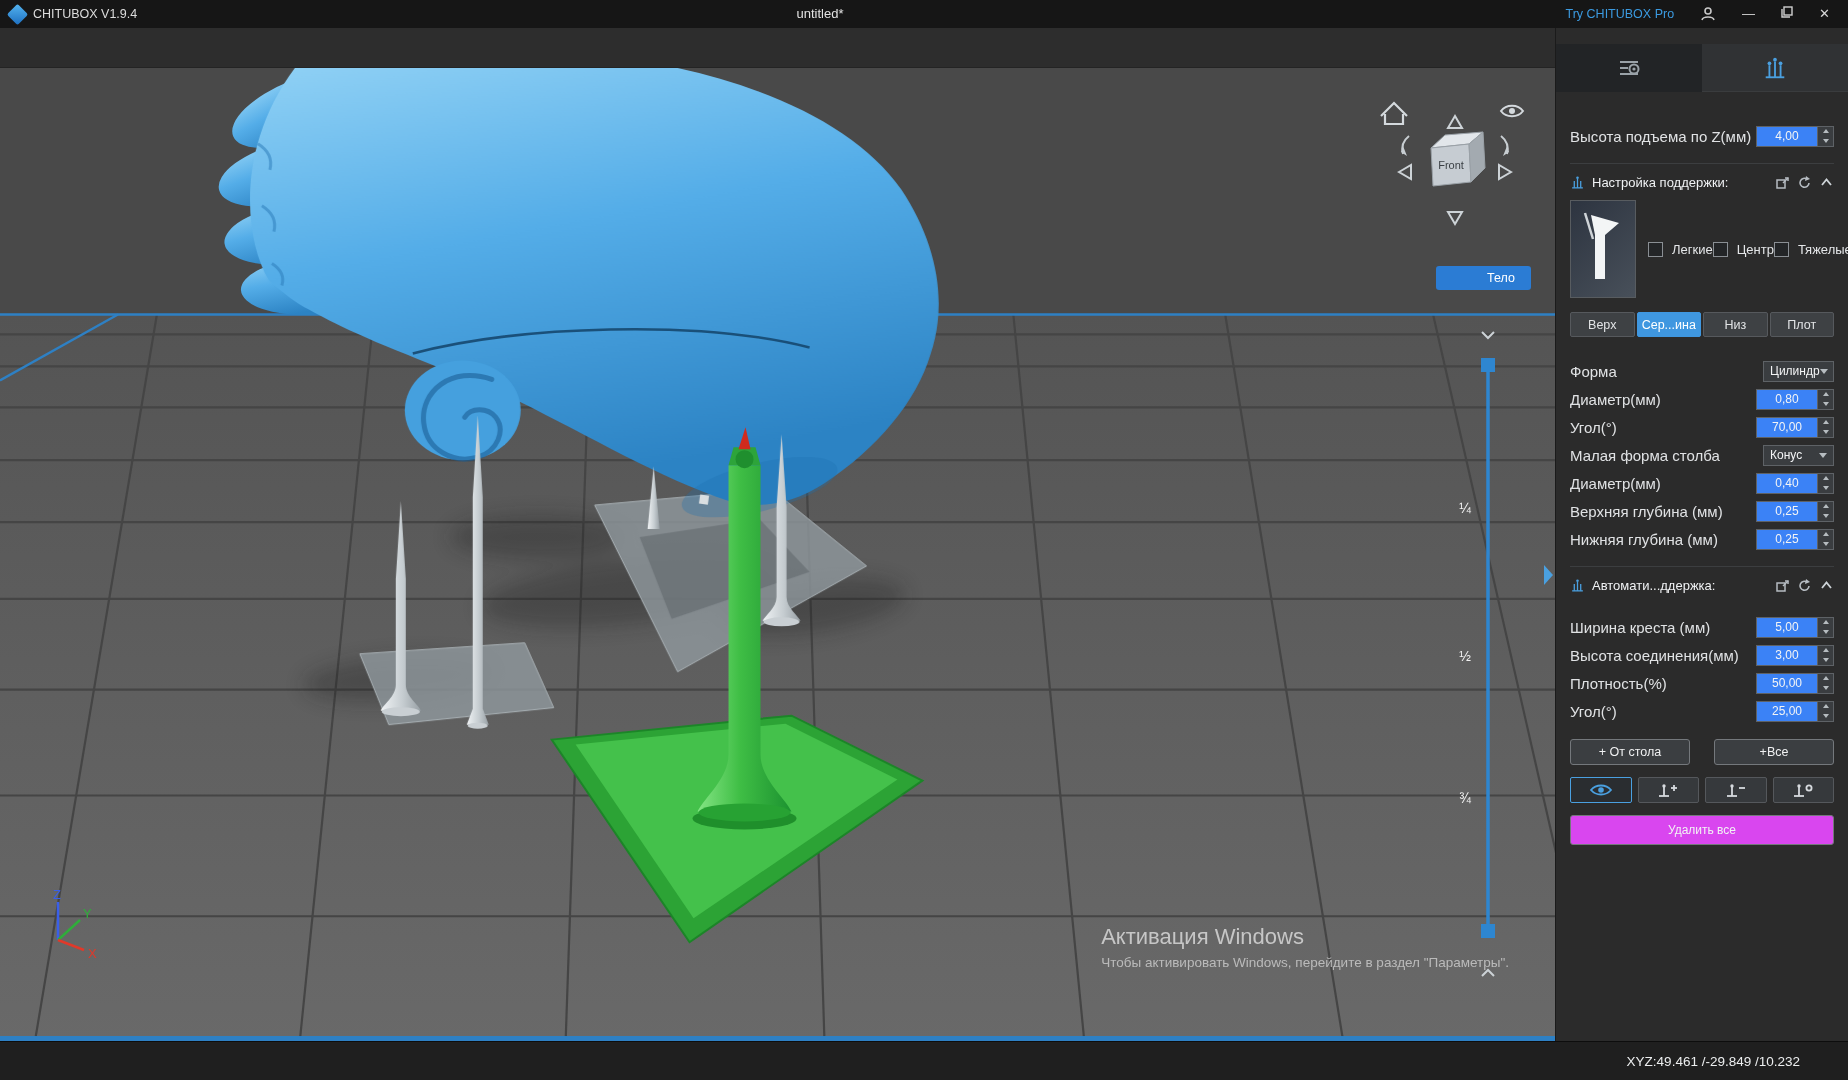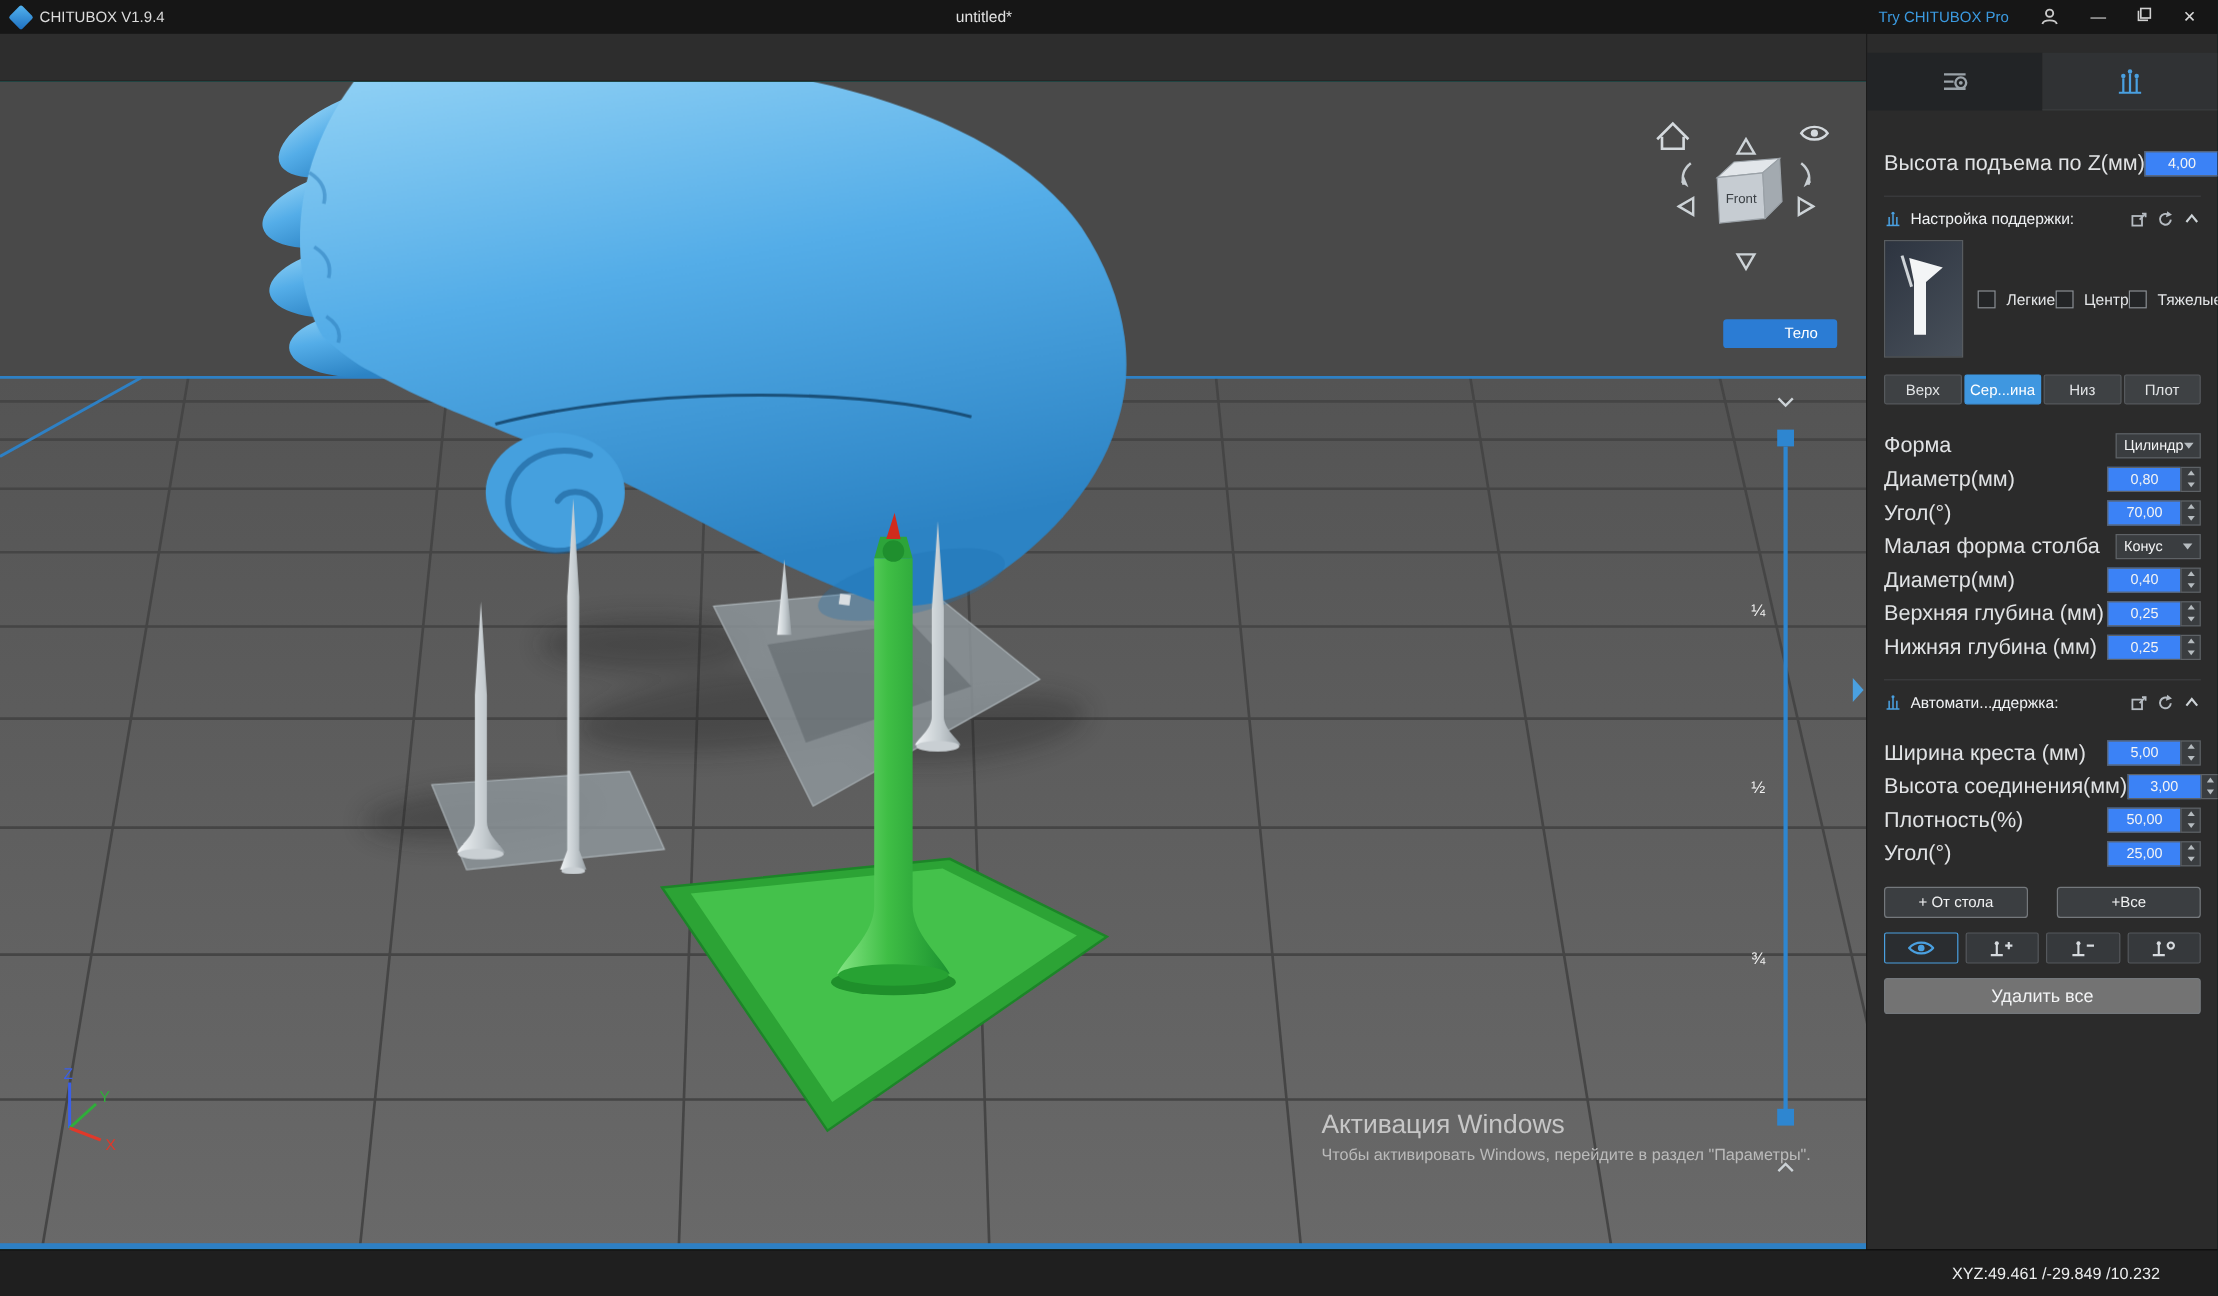--- a/index.html
+++ b/index.html
@@ -36,21 +36,21 @@
   .wm2{font-size:13.5px;color:#c2c2c2;margin-top:5px;}
 
   
   .panel{width:292px;background:#2b2b2b;border-left:1px solid #1b1b1b;display:flex;flex-direction:column;color:#e4e6e8;}
   .panel-tabs{display:flex;height:48px;margin-top:16px;flex:0 0 auto;}
   .panel-tab{flex:1;display:flex;align-items:center;justify-content:center;background:#222426;}
   .panel-tab.active{background:#303234;border-bottom:1px solid #3a3c3e;}
   .panel-body{padding:30px 14px 0 14px;flex:1;display:flex;flex-direction:column;min-height:0;}
 
   .field-row{display:flex;align-items:center;justify-content:space-between;height:28px;flex:0 0 auto;}
-  .f-label{font-size:18px;color:#e0e2e4;white-space:nowrap;}
+  .f-label{font-size:15px;color:#e0e2e4;white-space:nowrap;}
   .spinbox{display:flex;height:21px;}
   .spin-value{width:60px;background:#3b82f6;border:1px solid #5e6266;border-right:none;color:#f3f4f5;font-size:12px;display:flex;align-items:center;justify-content:center;}
   .spin-btns{width:15px;background:#3a3d40;border:1px solid #5e6266;display:flex;flex-direction:column;}
   .sb{flex:1;display:flex;align-items:center;justify-content:center;}
   .tri-up{width:0;height:0;border-left:3.5px solid transparent;border-right:3.5px solid transparent;border-bottom:4px solid #b6bcc0;}
   .tri-down{width:0;height:0;border-left:3.5px solid transparent;border-right:3.5px solid transparent;border-top:4px solid #b6bcc0;}
   .dropdown{width:71px;height:21px;background:#3a3d40;border:1px solid #5e6266;display:flex;align-items:center;justify-content:space-between;padding:0 6px;font-size:12px;color:#f3f4f5;box-sizing:border-box;}
   .caret{width:0;height:0;border-left:4px solid transparent;border-right:4px solid transparent;border-top:5px solid #b6bcc0;}
 
   .sec-header{display:flex;align-items:center;gap:7px;margin-top:13px;padding-top:11px;border-top:1px solid #3c3e40;flex:0 0 auto;}
@@ -68,21 +68,21 @@
   .seg{flex:1;height:23px;background:#3e4144;border:1px solid #56595d;color:#e2e4e6;font-size:12.5px;display:flex;align-items:center;justify-content:center;border-radius:2px;}
   .seg.active{background:#3f97e0;border-color:#3f97e0;color:#fff;}
 
   .fields{margin-top:20px;display:flex;flex-direction:column;flex:0 0 auto;}
 
   .btn-row{display:flex;justify-content:space-between;margin-top:14px;flex:0 0 auto;}
   .panel-btn{height:26px;background:#3b3e41;border:1px solid #74787c;border-radius:3px;color:#f0f1f2;font-size:12.5px;display:flex;align-items:center;justify-content:center;min-width:120px;box-sizing:border-box;padding:0 10px;}
   .icon-btn-row{display:flex;gap:6px;margin-top:12px;flex:0 0 auto;}
   .icon-btn{flex:1;height:24px;background:#36393c;border:1px solid #55585c;border-radius:2px;display:flex;align-items:center;justify-content:center;}
   .icon-btn.active{background:#2a2d30;border-color:#4aa0e0;}
-  .delete-all{margin-top:12px;height:28px;background:#737373;border:1px solid #74787c;border-radius:3px;color:#f2f3f4;font-size:15px;display:flex;align-items:center;justify-content:center;flex:0 0 auto;}
+  .delete-all{margin-top:12px;height:28px;background:#d946ef;border:1px solid #74787c;border-radius:3px;color:#f2f3f4;font-size:12px;display:flex;align-items:center;justify-content:center;flex:0 0 auto;}
 
   
   .status-bar{height:38px;background:#1f1f1f;border-top:1px solid #0d0d0d;display:flex;align-items:center;justify-content:flex-end;padding-right:48px;color:#eceeef;font-size:13.5px;flex:0 0 auto;}
 </style>
 </head>
 <body>
 
 <div class="window">
 
   <div class="titlebar">

